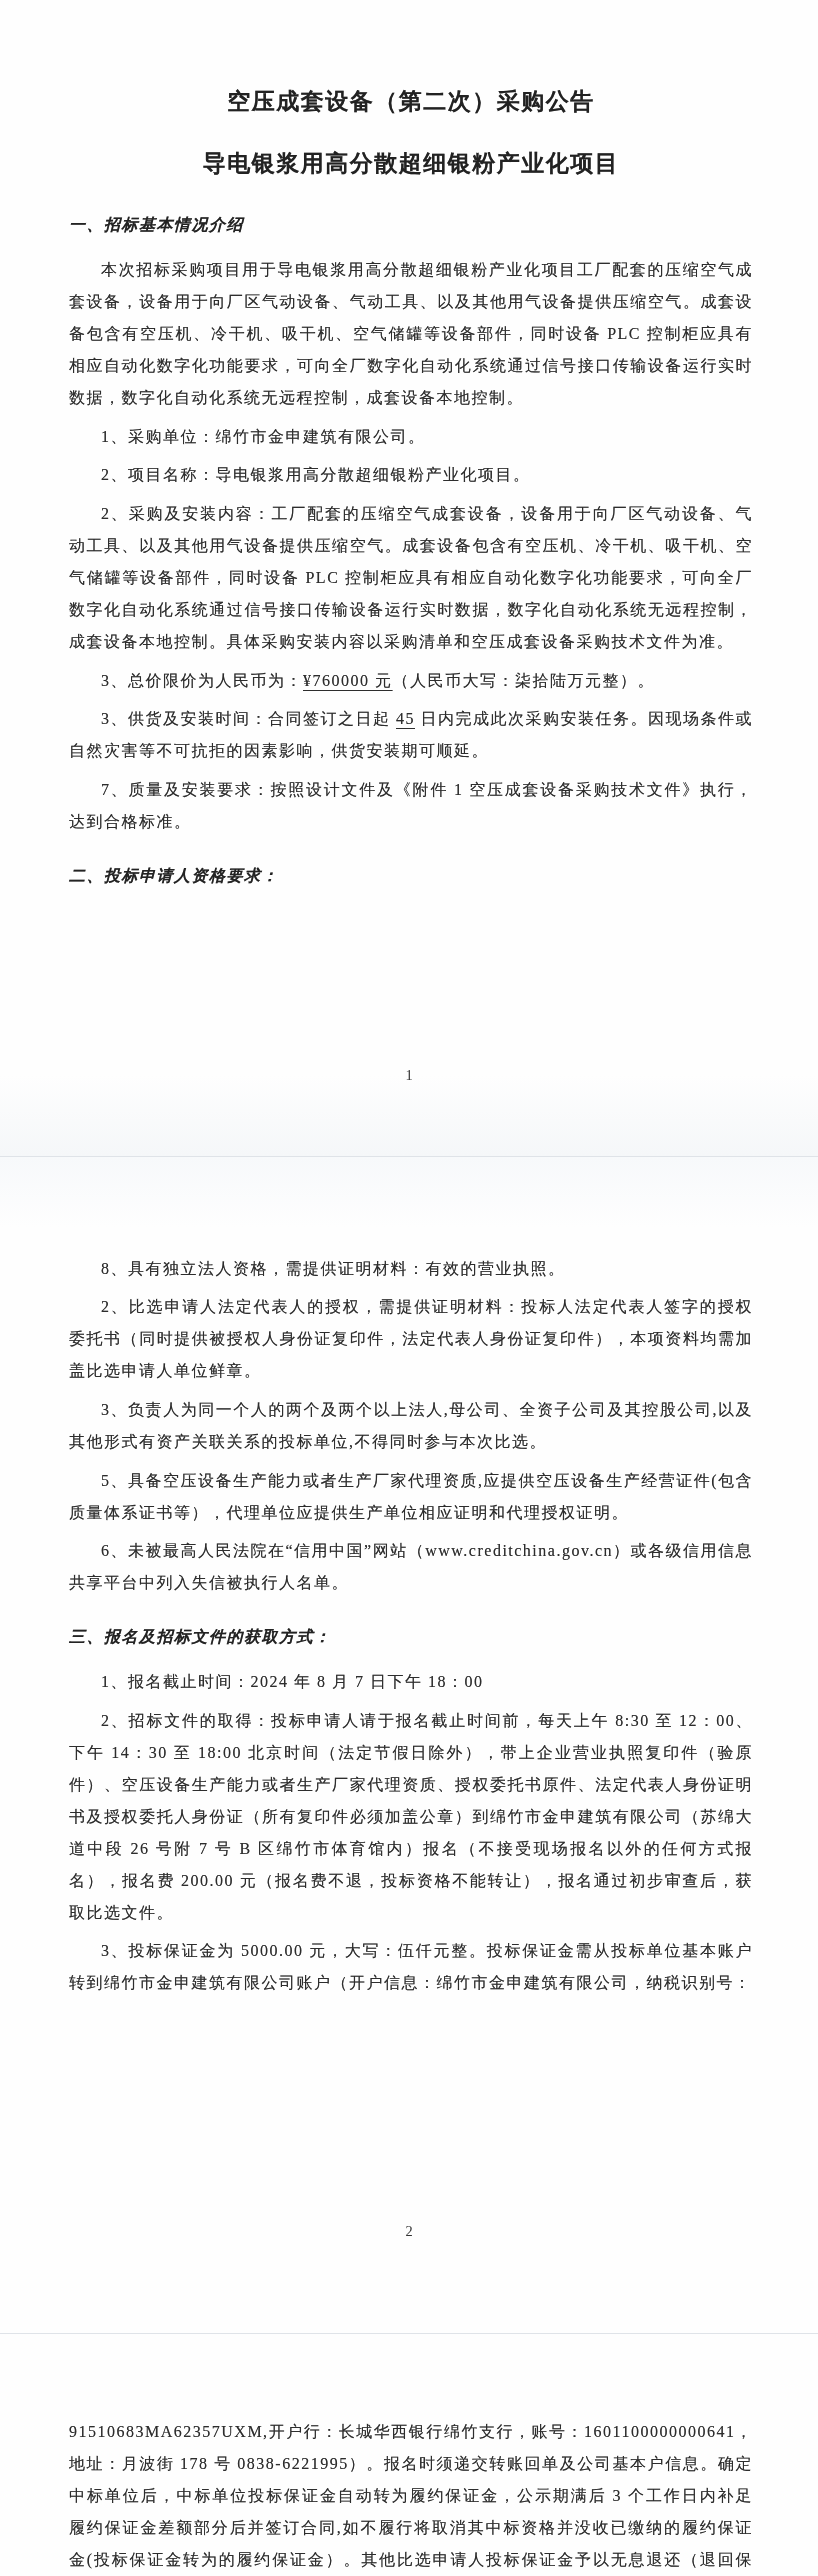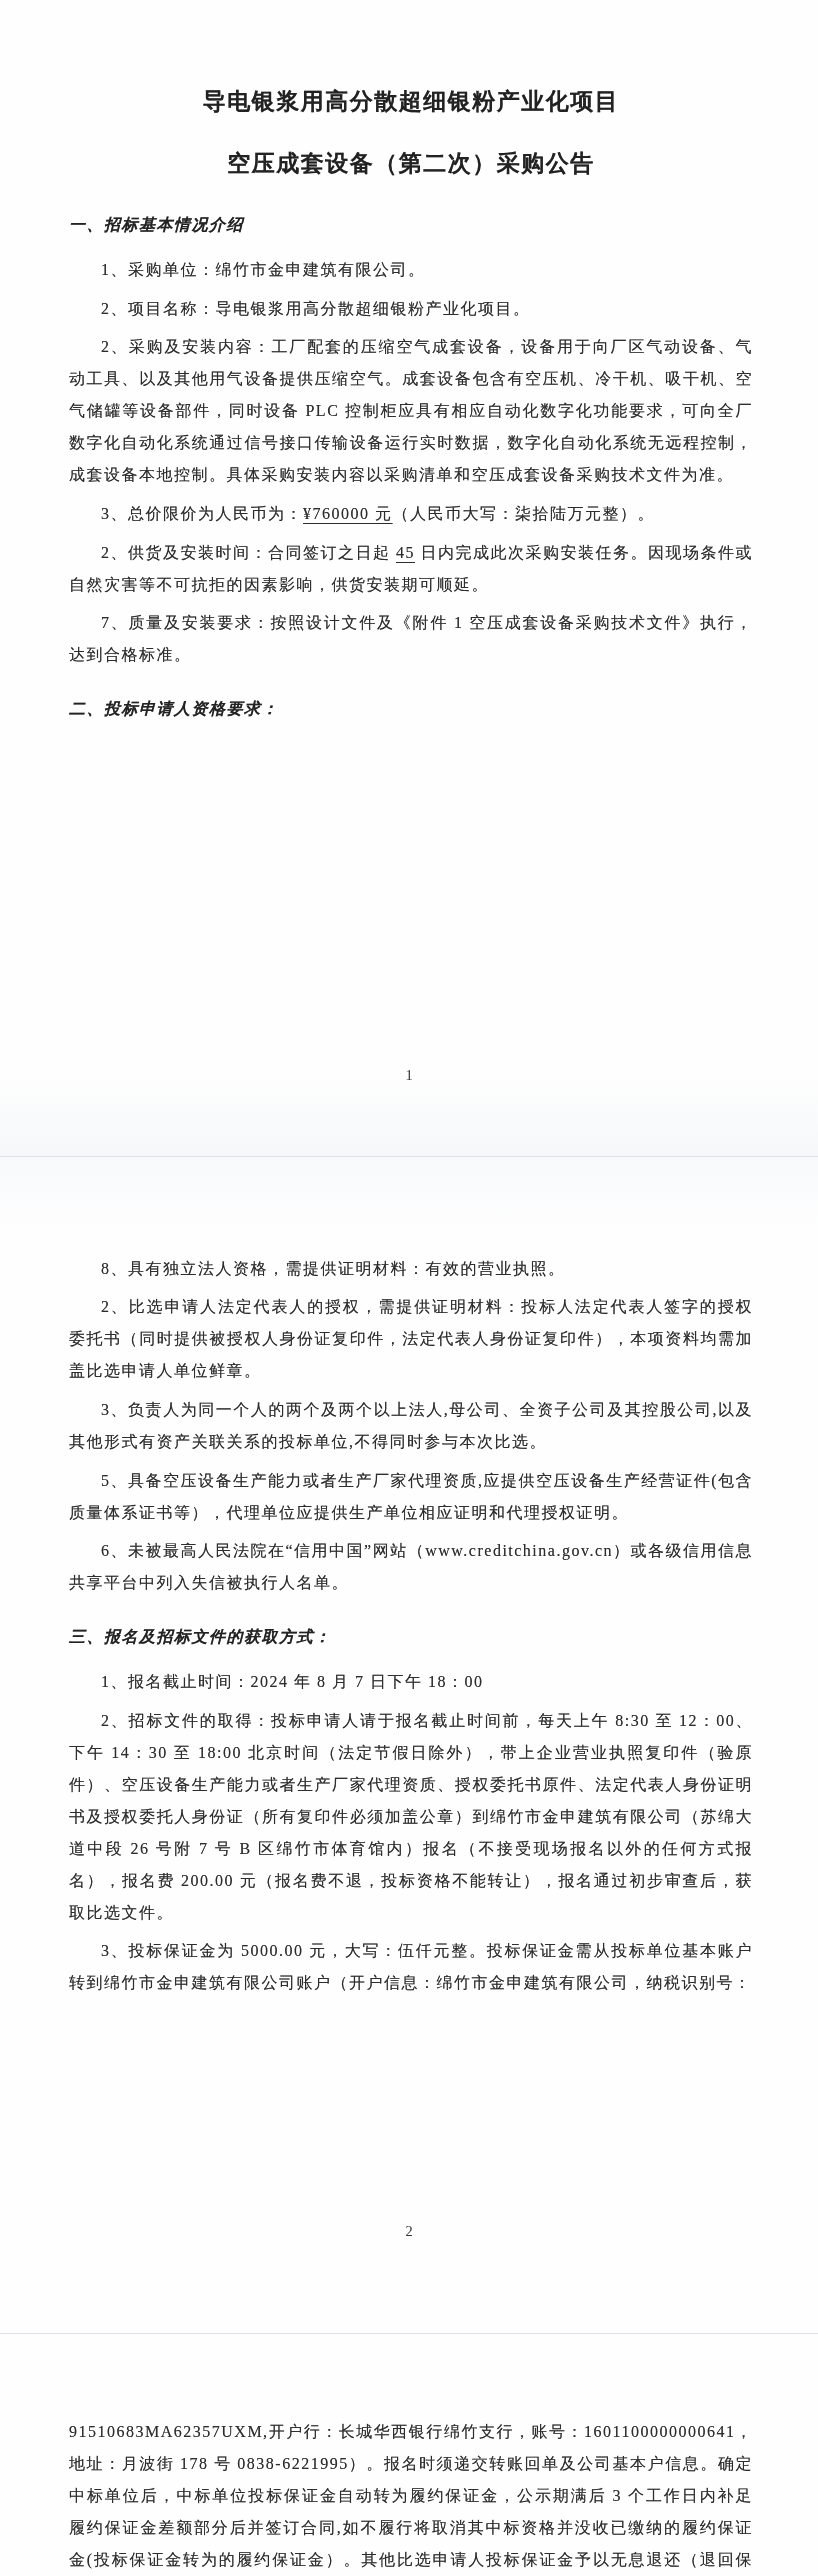--- a/index.html
+++ b/index.html
@@ -63,28 +63,29 @@
   .page-1 .page-num{bottom:72px;}
   .page-2 .page-num{bottom:93px;}
 </style>
 </head>
 <body>
 
 <div class="doc">
 
   <section class="page page-1">
     <div>
+        <p class="blk-title">空压成套设备（第二次）采购公告</p>
         <p class="blk-title">导电银浆用高分散超细银粉产业化项目</p>
-        <p class="blk-title">空压成套设备（第二次）采购公告</p>
         <p class="blk-heading">一、招标基本情况介绍</p>
+        <p class="blk-para">本次招标采购项目用于导电银浆用高分散超细银粉产业化项目工厂配套的压缩空气成套设备，设备用于向厂区气动设备、气动工具、以及其他用气设备提供压缩空气。成套设备包含有空压机、冷干机、吸干机、空气储罐等设备部件，同时设备 PLC 控制柜应具有相应自动化数字化功能要求，可向全厂数字化自动化系统通过信号接口传输设备运行实时数据，数字化自动化系统无远程控制，成套设备本地控制。</p>
         <p class="blk-para">1、采购单位：绵竹市金申建筑有限公司。</p>
         <p class="blk-para">2、项目名称：导电银浆用高分散超细银粉产业化项目。</p>
         <p class="blk-para">2、采购及安装内容：工厂配套的压缩空气成套设备，设备用于向厂区气动设备、气动工具、以及其他用气设备提供压缩空气。成套设备包含有空压机、冷干机、吸干机、空气储罐等设备部件，同时设备 PLC 控制柜应具有相应自动化数字化功能要求，可向全厂数字化自动化系统通过信号接口传输设备运行实时数据，数字化自动化系统无远程控制，成套设备本地控制。具体采购安装内容以采购清单和空压成套设备采购技术文件为准。</p>
         <p class="blk-para"><span>3、总价限价为人民币为：</span><span class="u">¥760000 元</span><span>（人民币大写：柒拾陆万元整）。</span></p>
-        <p class="blk-para"><span>2、供货及安装时间：合同签订之日起 </span><span class="u">45</span><span> 日内完成此次采购安装任务。因现场条件或自然灾害等不可抗拒的因素影响，供货安装期可顺延。</span></p>
+        <p class="blk-para"><span>3、供货及安装时间：合同签订之日起 </span><span class="u">45</span><span> 日内完成此次采购安装任务。因现场条件或自然灾害等不可抗拒的因素影响，供货安装期可顺延。</span></p>
         <p class="blk-para">7、质量及安装要求：按照设计文件及《附件 1 空压成套设备采购技术文件》执行，达到合格标准。</p>
         <p class="blk-heading">二、投标申请人资格要求：</p>
       </div>
     <div class="page-num">1</div>
   </section>
 
   <section class="page page-2">
     <div>
         <p class="blk-para">8、具有独立法人资格，需提供证明材料：有效的营业执照。</p>
         <p class="blk-para">2、比选申请人法定代表人的授权，需提供证明材料：投标人法定代表人签字的授权委托书（同时提供被授权人身份证复印件，法定代表人身份证复印件），本项资料均需加盖比选申请人单位鲜章。</p>

